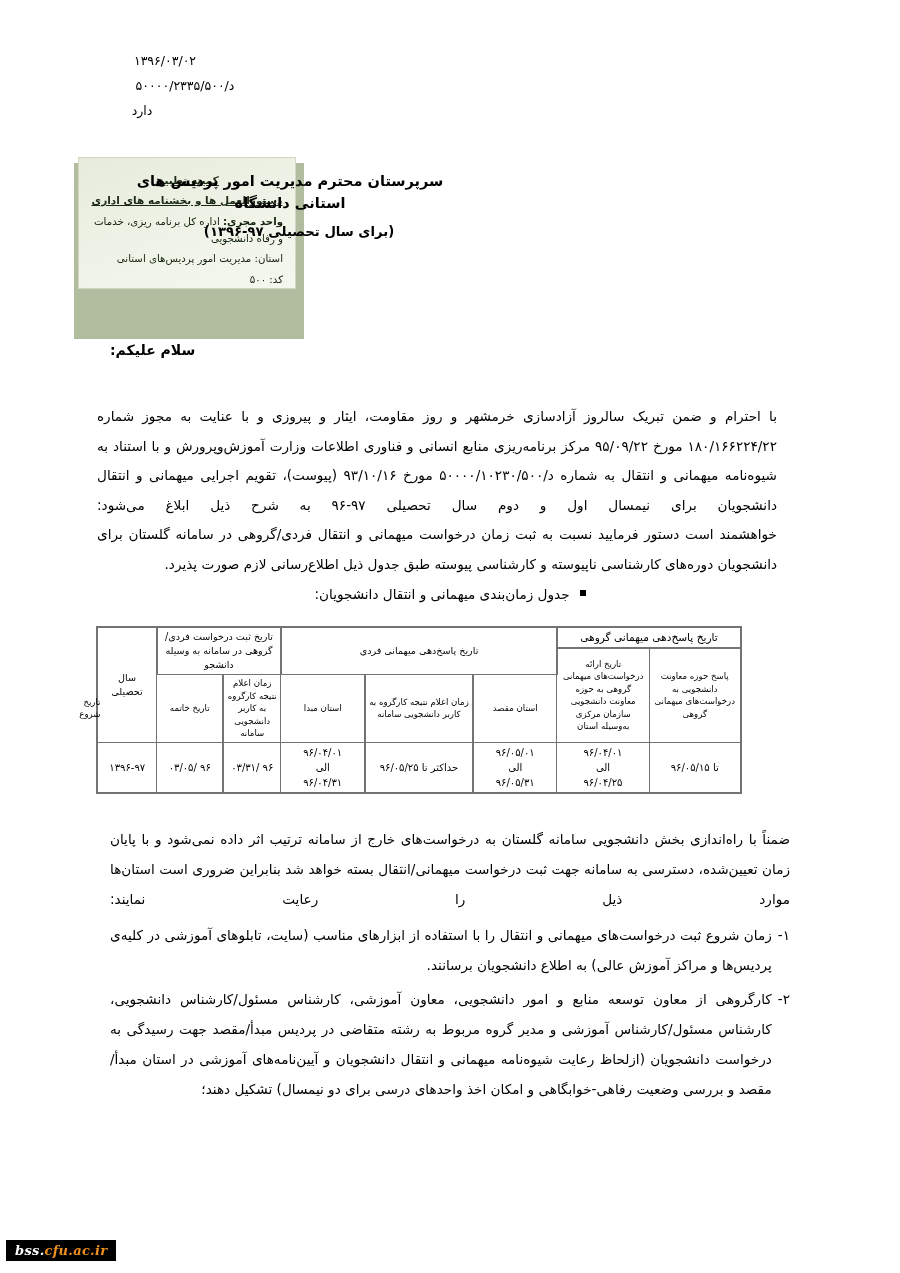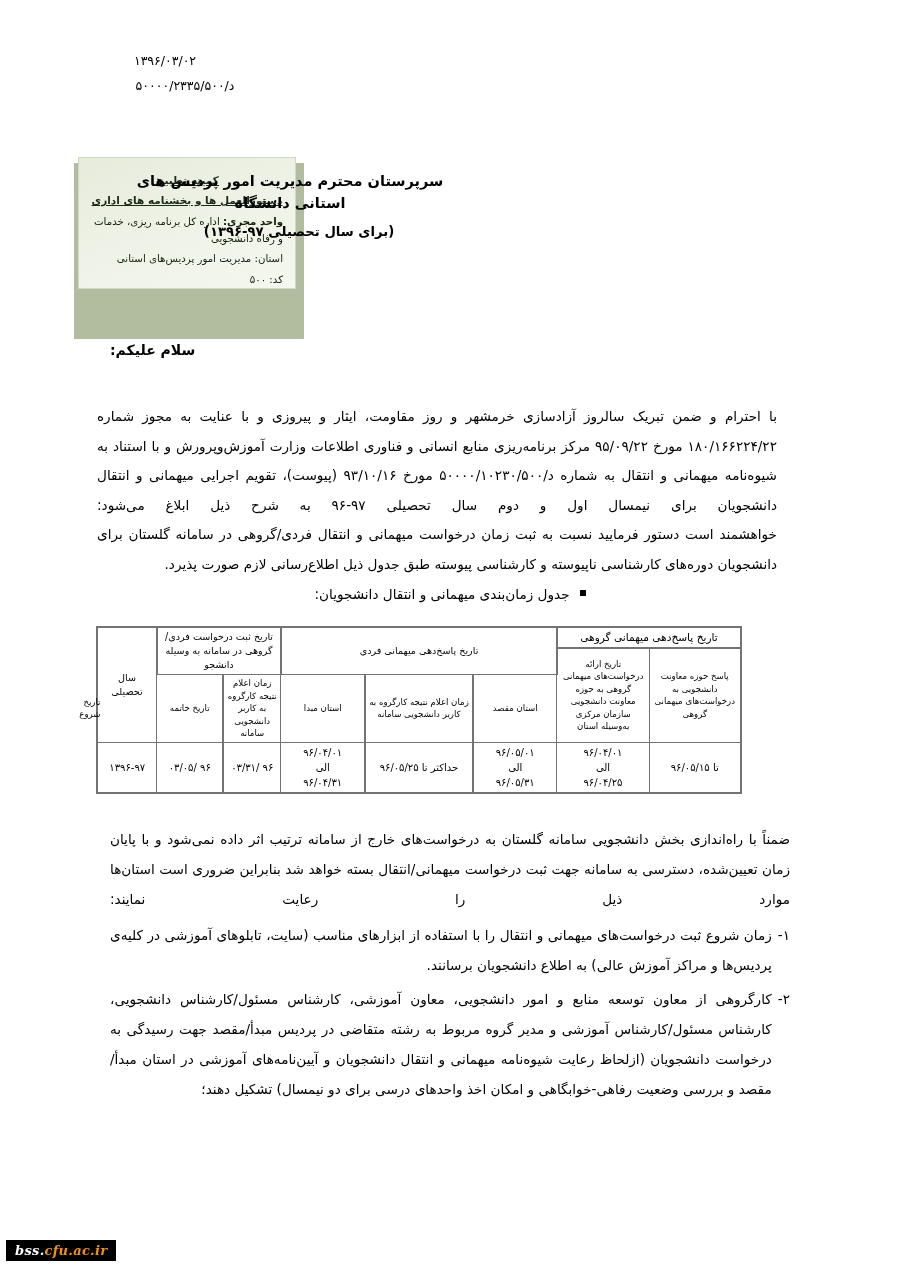--- a/index.html
+++ b/index.html
@@ -232,20 +232,21 @@
     letter-spacing: 0.3px;
   }
   .watermark .dom { color: #f0901e; }
 </style>
 </head>
 <body>
 
 <div class="meta">
   <div class="meta-line date">۱۳۹۶/۰۳/۰۲</div>
   <div class="meta-line number">د/۵۰۰۰۰/۲۳۳۵/۵۰۰</div>
+  <div class="meta-line attach">دارد</div>
 </div>
 
 <div class="stamp-wrap">
   <div class="stamp-shadow"></div>
   <div class="stamp">
     <div class="s-title">کمیته تطبیق</div>
     <div class="s-title">دستورالعمل ها و بخشنامه های اداری</div>
     <div class="s-row">
       <b>واحد مجری:</b>
       <span>اداره کل برنامه ریزی، خدمات و رفاه دانشجویی</span>

